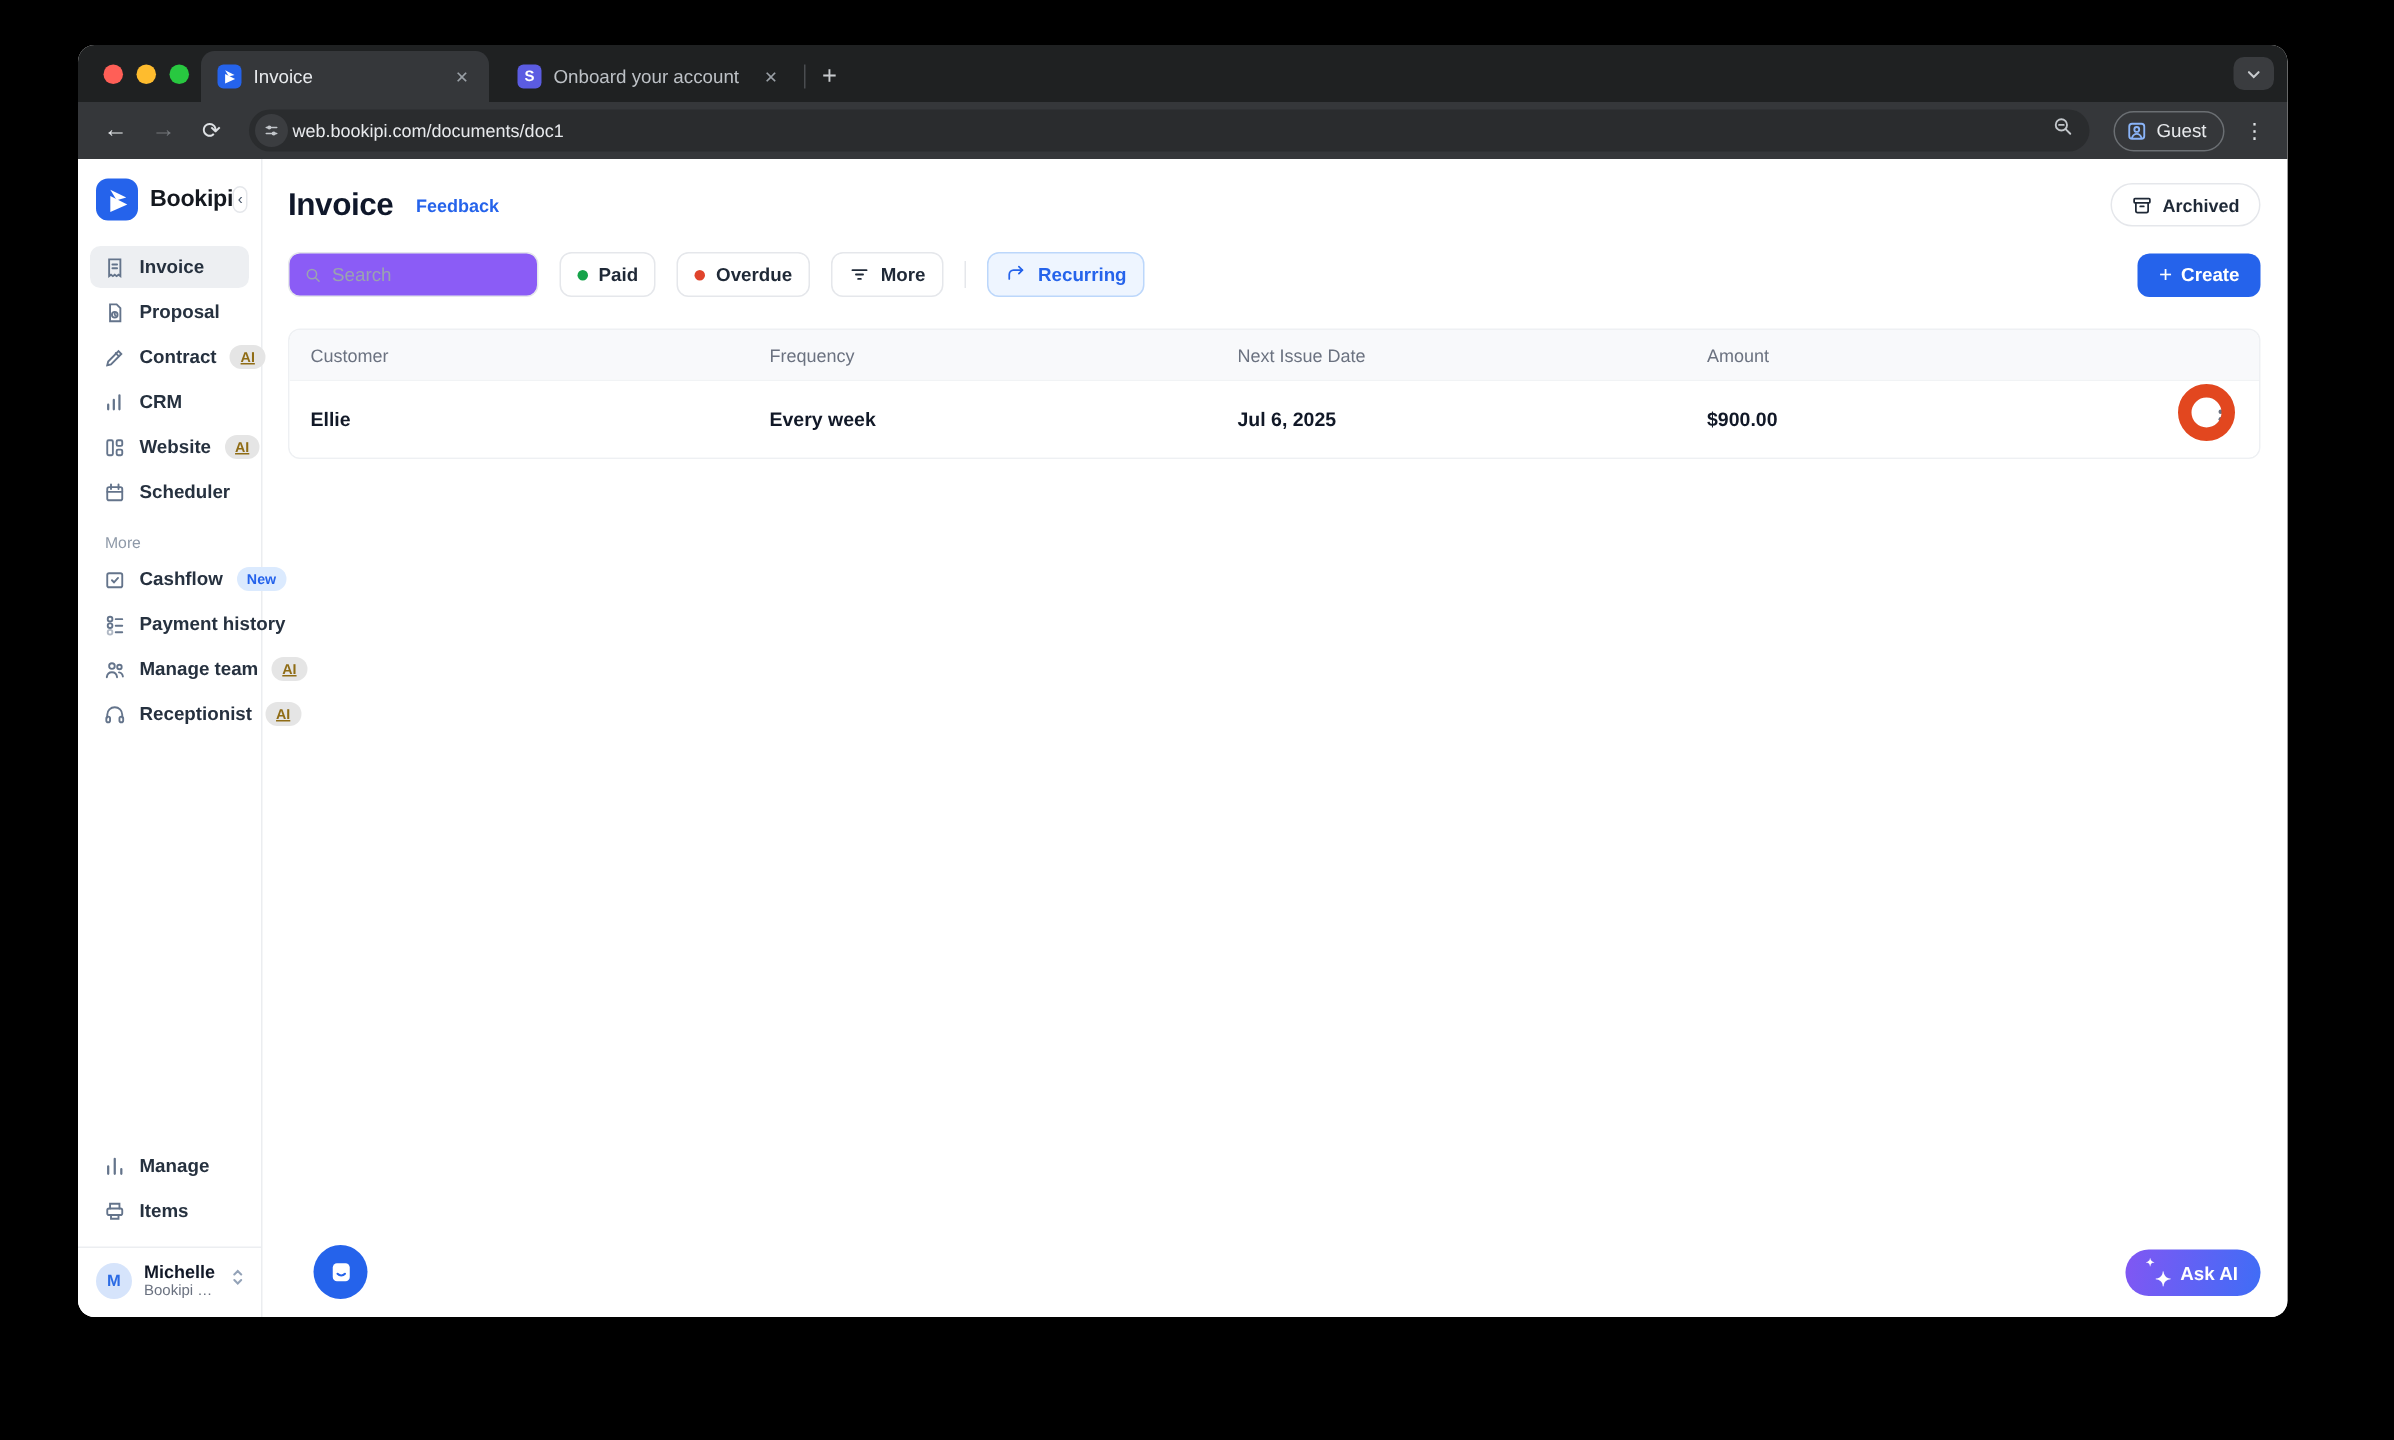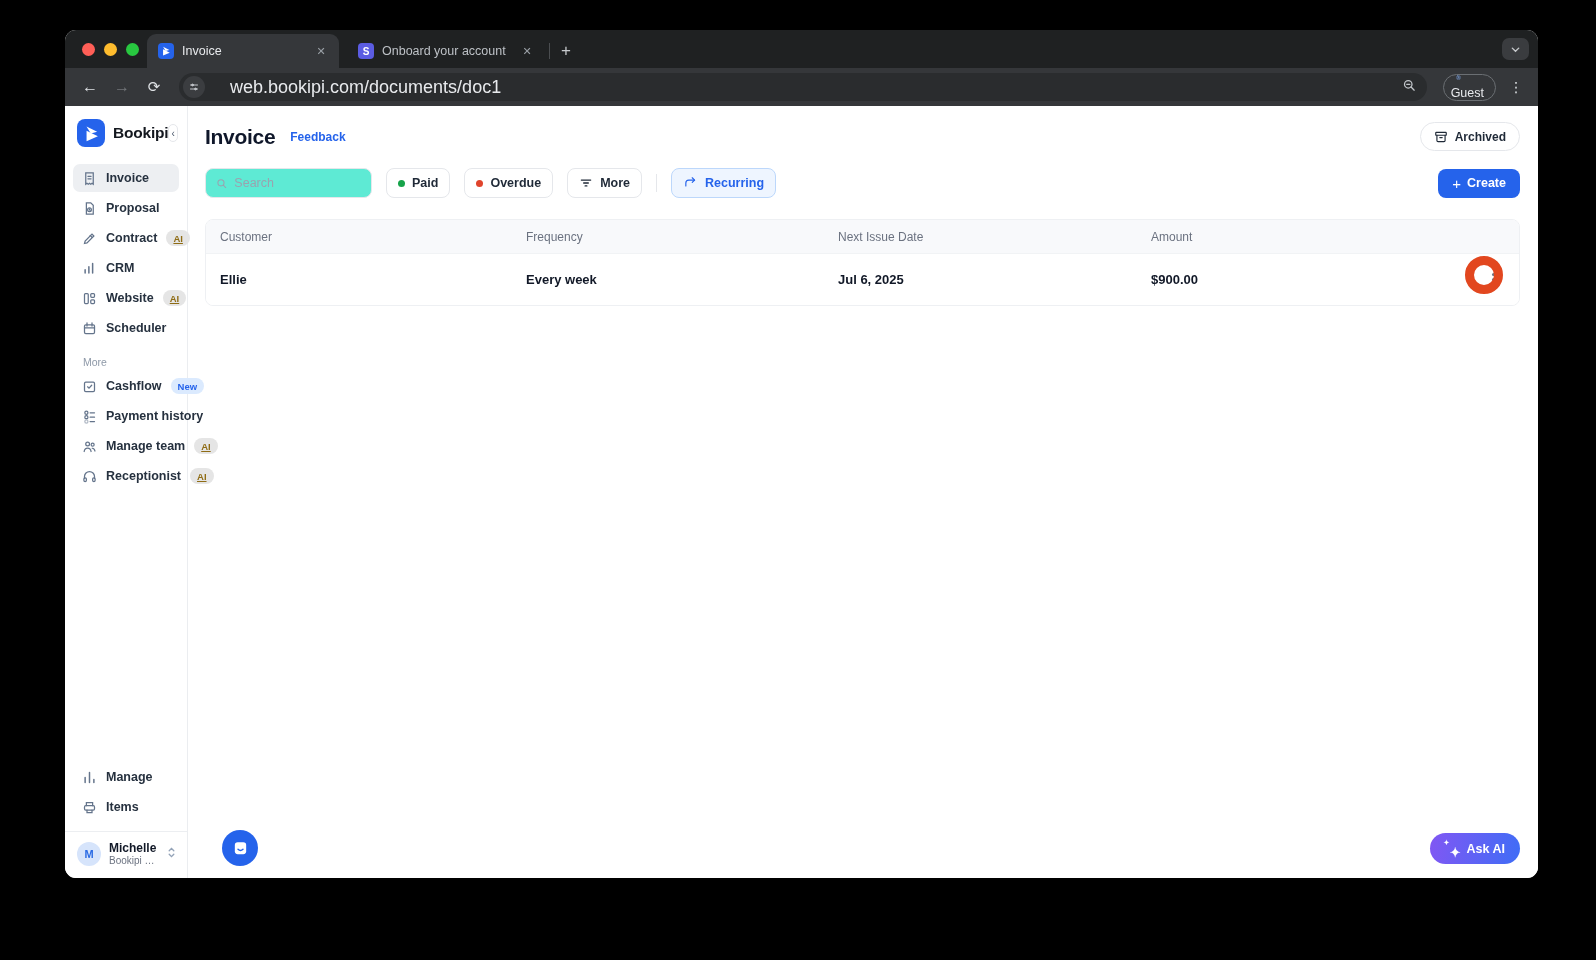--- a/index.html
+++ b/index.html
@@ -1,18 +1,18 @@
 <!DOCTYPE html>
 <html><head>
 <meta charset="utf-8">
 <style>
   * { margin:0; padding:0; box-sizing:border-box; }
   html,body { width:1596px; height:960px; background:#000; font-family:"Liberation Sans", sans-serif; overflow:hidden; }
 
-  .window { position:absolute; left:65px; top:30px; width:1473px; height:848px;
+  .window { position:absolute; left:52px; top:30px; width:1473px; height:848px;
             border-radius:11px; overflow:hidden; background:#fff; }
 
   
   .tabstrip { height:38px; background:#1f2122; display:flex; align-items:flex-end; position:relative; }
   .traffic { position:absolute; left:17px; top:13px; display:flex; gap:9px; }
   .tl { width:13px; height:13px; border-radius:50%; }
   .tl.red{background:#ff5f57;} .tl.yellow{background:#febc2e;} .tl.green{background:#28c840;}
 
   .tab { height:34px; display:flex; align-items:center; padding:0 10px 0 11px; font-size:12.5px; gap:8px; cursor:default; }
   .tab.active { background:#35373a; color:#e8eaed; border-radius:9px 9px 0 0; width:192px; margin-left:82px; }
@@ -25,24 +25,24 @@
   .tab-divider { width:1px; height:16px; background:#4a4d50; margin:0 4px 9px 4px; }
   .new-tab { color:#c7cacd; font-size:17px; width:24px; height:24px; margin-bottom:5px; display:flex; align-items:center; justify-content:center; border-radius:50%; }
   .tabsearch { position:absolute; right:9px; top:8px; width:27px; height:22px; background:#3a3c3f; border-radius:7px;
                display:flex; align-items:center; justify-content:center; color:#c7cacd; }
 
   .toolbar { height:38px; background:#35373a; display:flex; align-items:center; padding:0 12px; gap:6px; }
   .nav-ic { width:26px; height:26px; display:flex; align-items:center; justify-content:center; font-size:16px; border-radius:50%; }
   .back{color:#dfe2e5;} .fwd{color:#73767a;} .reload{color:#dfe2e5; font-size:15px;}
   .omnibox { flex:1; height:28px; background:#2a2c2e; border-radius:14px; display:flex; align-items:center; padding:0 10px 0 4px; margin:0 6px; }
   .site-info { width:22px; height:22px; border-radius:50%; background:#3b3d40; display:flex; align-items:center; justify-content:center; color:#c3c7cb; }
-  .url { color:#e8eaed; font-size:18px; margin-left:25px; flex:1; }
+  .url { color:#e8eaed; font-size:12px; margin-left:3px; flex:1; }
   .zoom-ind { color:#c3c7cb; }
-  .guest { height:27px; border:1px solid #6b6f73; border-radius:14px; display:flex; gap:6px; padding:0 11px 0 7px;
-           color:#e8eaed; font-size:12.5px; margin:0 4px;flex-direction:column; }
+  .guest { height:27px; border:1px solid #6b6f73; border-radius:14px; display:flex; align-items:center; gap:6px; padding:0 11px 0 7px;
+           color:#e8eaed; font-size:12.5px; margin:0 4px; }
   .browser-menu { color:#dfe2e5; letter-spacing:0; font-size:14px; width:20px; text-align:center; }
 
   
   .content { display:flex; height:calc(848px - 76px); background:#fff; }
 
   .sidebar { width:123px; flex:none; border-right:1px solid #ebedf0; display:flex; flex-direction:column; padding-top:10px; }
   .logo-row { display:flex; align-items:center; padding:0 9px 0 12px; height:34px; }
   .logo { width:28px; height:28px; border-radius:8px; background:#2563eb; display:flex; align-items:center; justify-content:center; flex:none; }
   .brand { font-size:15.5px; font-weight:800; color:#14181f; margin-left:8px; letter-spacing:-0.2px; flex:1; }
   .collapse { width:18px; height:18px; border:1px solid #e5e7eb; border-radius:6px; background:#fff; color:#475569;
@@ -66,21 +66,21 @@
   .user-sort { color:#94a3b8; flex:none; }
 
   .main { flex:1; position:relative; padding:16px 18px 0 17px; }
   .head-row { display:flex; align-items:center; }
   .page-title { font-size:21px; font-weight:800; color:#0f172a; letter-spacing:-0.3px; }
   .feedback { font-size:12px; font-weight:700; color:#2563eb; margin-left:15px; cursor:pointer; }
   .archived-btn { margin-left:auto; height:29px; border:1px solid #e5e7eb; background:#fff; border-radius:15px;
                   display:flex; align-items:center; gap:7px; padding:0 13px; font-size:12px; font-weight:700; color:#1f2937; cursor:pointer; }
 
   .filter-row { margin-top:17px; display:flex; align-items:center; gap:14px; }
-  .search-box { width:167px; height:30px; border:1px solid #e5e7eb; border-radius:8px; display:flex; align-items:center; padding:0 10px; gap:7px; background:#5eead4; }
+  .search-box { width:167px; height:30px; border:1px solid #e5e7eb; border-radius:8px; display:flex; align-items:center; padding:0 10px; gap:7px; background:#8b5cf6; }
   .search-box input { border:none; outline:none; font-size:12.5px; width:100%; color:#111827; font-family:inherit; background:transparent; }
   .search-box input::placeholder { color:#9aa3af; }
   .chip { height:30px; border:1px solid #e5e7eb; border-radius:8px; background:#fff; display:flex; align-items:center; gap:7px;
           padding:0 11px; font-size:12.5px; font-weight:600; color:#1f2937; cursor:pointer; }
   .dot { width:7px; height:7px; border-radius:50%; }
   .dot.green{background:#16a34a;} .dot.red{background:#e0442c;}
   .chip.recurring { background:#eef5ff; border-color:#bcd7fb; color:#2563eb; }
   .v-divider { width:1px; height:18px; background:#e5e7eb; }
   .create-btn { margin-left:auto; height:29px; background:#2563eb; color:#fff; border:none; border-radius:8px;
                 display:flex; align-items:center; gap:6px; padding:0 14px; font-size:12.5px; font-weight:600; cursor:pointer; }

